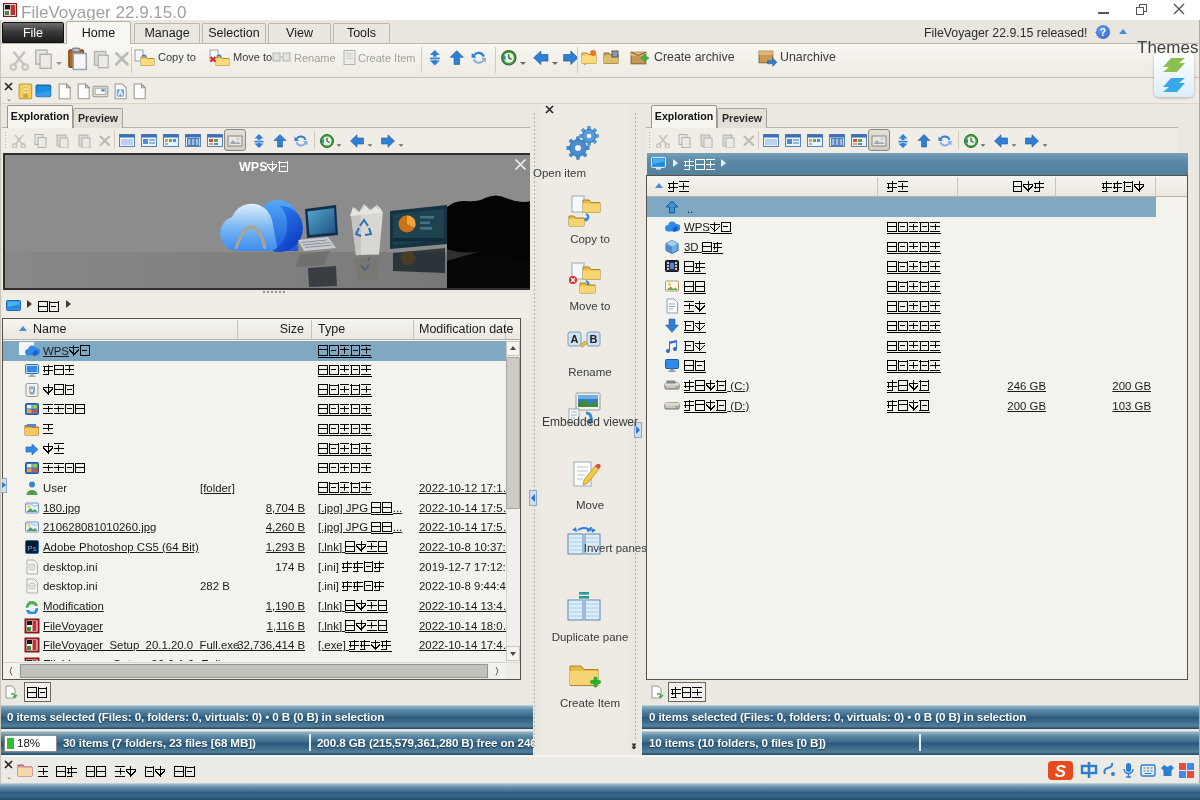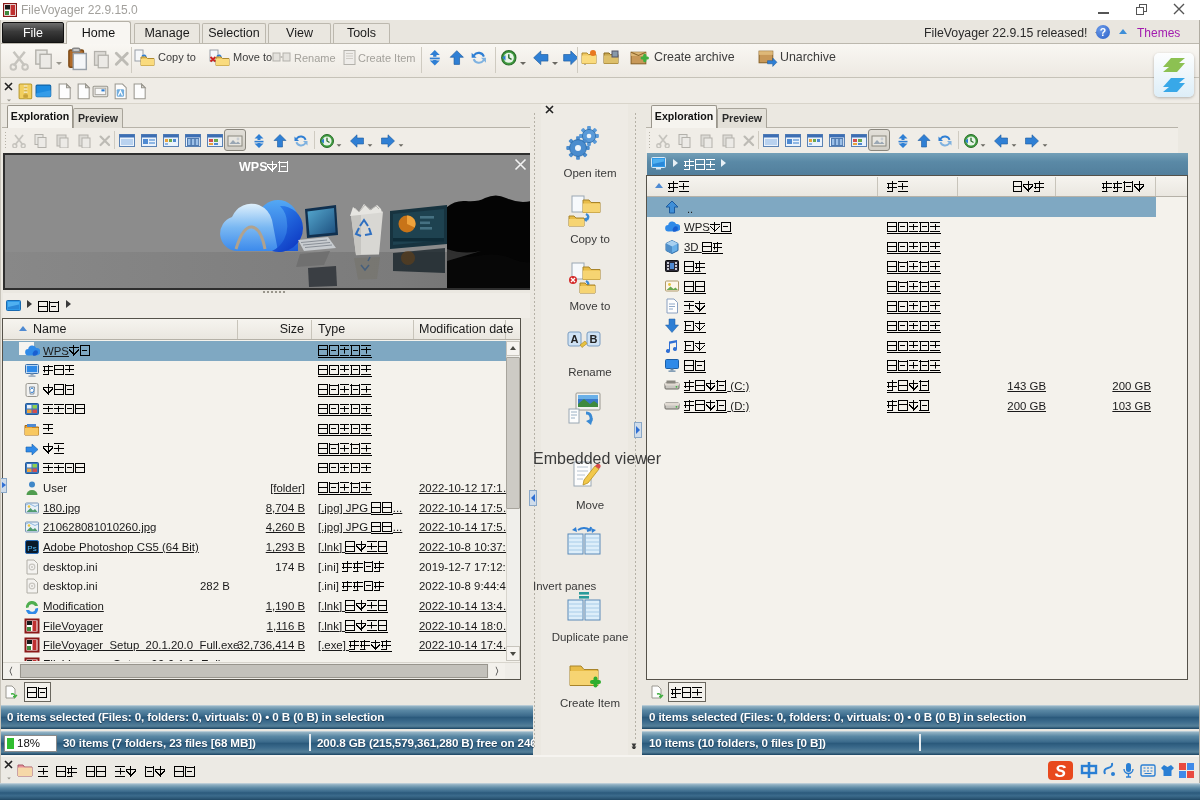--- a/index.html
+++ b/index.html
@@ -22,39 +22,39 @@
 .zt{z-index:12}
 </style></head>
 <body>
 <div class="abs " style="left:0;top:0;width:1200px;height:20px;background:#fff"></div>
 <svg class="abs " style="left:3px;top:3px" width="14" height="14" viewBox="0 0 14 14">
     <rect x="0.5" y="0.5" width="13" height="13" fill="#fff" stroke="#8a1818" stroke-width="1.4"></rect>
     <rect x="7.5" y="2" width="4.5" height="10" fill="#c03030"></rect>
     <rect x="2" y="2" width="5" height="4.5" fill="#1a1a1a"></rect>
     <rect x="2" y="8" width="4" height="4" fill="#3f8a3f"></rect>
   </svg>
-<div class="abs " style="left:21px;top:3px;font-size:12px;color:#a2a09c">FileVoyager 22.9.15.0</div>
+<div class="abs " style="left:21px;top:3px;font-size:17px;color:#a2a09c">FileVoyager 22.9.15.0</div>
 <div class="abs " style="left:1098px;top:12px;width:11px;height:1.6px;background:#555"></div>
 <div class="abs " style="left:1139px;top:4px;width:8px;height:8px;border:1.2px solid #555;background:#fff"></div>
 <div class="abs " style="left:1136px;top:7px;width:8px;height:8px;border:1.2px solid #555;background:#fff"></div>
 <svg class="abs " style="left:1173px;top:3px" width="12" height="12" viewBox="0 0 12 12">
     <path d="M1 1 L11 11 M11 1 L1 11" stroke="#555" stroke-width="1.4"></path>
   </svg>
 <div class="abs " style="left:0;top:20px;width:1200px;height:23px;background:#e9e6df"></div>
 <div class="abs " style="left:2px;top:22px;width:62px;height:21px;background:linear-gradient(180deg,#6e6e6e,#3a3a3a 45%,#1e1e1e);border:1px solid #111;border-radius:2px 2px 0 0;color:#fff;text-align:center;line-height:20px;font-size:12.5px">File</div>
 <div class="abs " style="left:134px;top:23px;width:66px;height:20px;border:1px solid #bcb8ae;border-bottom:none;border-radius:2px 2px 0 0;background:#eae7e0;text-align:center;line-height:19px;font-size:12.5px;color:#1a1a1a">Manage</div>
 <div class="abs " style="left:202px;top:23px;width:64px;height:20px;border:1px solid #bcb8ae;border-bottom:none;border-radius:2px 2px 0 0;background:#eae7e0;text-align:center;line-height:19px;font-size:12.5px;color:#1a1a1a">Selection</div>
 <div class="abs " style="left:268px;top:23px;width:63px;height:20px;border:1px solid #bcb8ae;border-bottom:none;border-radius:2px 2px 0 0;background:#eae7e0;text-align:center;line-height:19px;font-size:12.5px;color:#1a1a1a">View</div>
 <div class="abs " style="left:333px;top:23px;width:57px;height:20px;border:1px solid #bcb8ae;border-bottom:none;border-radius:2px 2px 0 0;background:#eae7e0;text-align:center;line-height:19px;font-size:12.5px;color:#1a1a1a">Tools</div>
 <div class="abs " style="left:0;top:43px;width:1200px;height:35px;background:linear-gradient(180deg,#f9f7f3,#ede9e2);border-bottom:1px solid #c6c2b8;border-top:1px solid #bcb8ae"></div>
 <div class="abs " style="left:66px;top:21px;width:65px;height:23px;background:#f8f6f2;border:1px solid #b5b1a7;border-bottom:none;border-radius:2.5px 2.5px 0 0;text-align:center;line-height:22px;font-size:12.5px;color:#111">Home</div>
 <div class="abs " style="left:924px;top:26px;font-size:12.3px;color:#2a2a2a">FileVoyager 22.9.15 released! <span class="caret" style="margin-left:4px"></span></div>
 <div class="abs " style="left:1096px;top:25px;width:14px;height:14px;border-radius:50%;background:radial-gradient(circle at 35% 30%,#6a9ae8,#2a5fc8);color:#fff;font-size:10.5px;font-weight:bold;text-align:center;line-height:14px">?</div>
 <div class="abs " style="left:1119px;top:29px;width:0;height:0;border-left:4.5px solid transparent;border-right:4.5px solid transparent;border-bottom:5px solid #3f8fd8"></div>
-<div class="abs " style="left:1137px;top:26px;font-size:12px;color:#a21caf">Themes</div>
+<div class="abs " style="left:1137px;top:38px;font-size:17px;color:#404040">Themes</div>
 <svg class="abs " style="left:8px;top:49px" width="22" height="22" viewBox="0 0 22 22">
     <g transform="scale(1.4)">
       <path d="M4 2 L12 12 M12 2 L4 12" stroke="#c6c4be" stroke-width="1.8"></path>
       <circle cx="3.8" cy="12.8" r="2" fill="none" stroke="#c6c4be" stroke-width="1.4"></circle>
       <circle cx="12.2" cy="12.8" r="2" fill="none" stroke="#c6c4be" stroke-width="1.4"></circle>
     </g>
   </svg>
 <svg class="abs " style="left:33px;top:48px" width="22" height="22" viewBox="0 0 22 22">
     <g transform="scale(1.4)">
       <rect x="2" y="1.5" width="8" height="10" fill="#e8e7e3" stroke="#b3b1ab"></rect>
@@ -591,21 +591,21 @@
     <rect x="8.5" y="8.5" width="4.5" height="3.5" fill="#d24f4f"></rect>
   </svg>
 <div class="abs " style="left:43px;top:462.4px;white-space:nowrap;max-width:205px;overflow:hidden;font-size:11.4px"><i class="k k3"></i><i class="k k3"></i><i class="k k4"></i><i class="k k1"></i></div>
 <div class="abs " style="left:318px;top:462.4px;white-space:nowrap;font-size:11.4px"><i class="k k1"></i><i class="k k4"></i><i class="k k3"></i><i class="k k4"></i><i class="k k3"></i></div>
 <div class="abs " style="left:3px;top:478.54999999999995px;width:503px;height:19.65px;"></div>
 <svg class="abs " style="left:24px;top:480.04999999999995px" width="16" height="16" viewBox="0 0 16 16">
     <circle cx="8" cy="4.5" r="3" fill="#3f87c8"></circle>
     <path d="M2.5 15 a5.5 5 0 0 1 11 0 Z" fill="#4f9c4f"></path>
   </svg>
 <div class="abs " style="left:43px;top:482.04999999999995px;white-space:nowrap;max-width:205px;overflow:hidden;font-size:11.4px"><span style="">User</span></div>
-<div class="abs " style="left:200px;top:482.04999999999995px;width:105px;text-align:right;font-size:11.4px"><span style="text-decoration:underline">[folder]</span></div>
+<div class="abs " style="left:200px;top:482.04999999999995px;width:105px;text-align:left;font-size:11.4px"><span style="text-decoration:underline">[folder]</span></div>
 <div class="abs " style="left:318px;top:482.04999999999995px;white-space:nowrap;font-size:11.4px"><span class="uu"><i class="k k1"></i></span><span class="uu"><i class="k k4"></i></span><span class="uu"><i class="k k3"></i></span><span class="uu"><i class="k k4"></i></span><span class="uu"><i class="k k3"></i></span></div>
 <div class="abs " style="left:419px;top:482.04999999999995px;white-space:nowrap;max-width:87px;overflow:hidden;font-size:11.4px"><span style="text-decoration:underline">2022-10-12 17:1…</span></div>
 <div class="abs " style="left:3px;top:498.2px;width:503px;height:19.65px;"></div>
 <svg class="abs " style="left:24px;top:499.7px" width="16" height="16" viewBox="0 0 16 16">
     <rect x="1.5" y="3" width="13" height="10" rx="1" fill="#e8f0f8" stroke="#7a98b8"></rect>
     <circle cx="5" cy="6.5" r="1.3" fill="#e8c23d"></circle>
     <path d="M2.5 12 L6.5 8 L9 10.5 L11 9 L13.5 12 Z" fill="#4f9c6f"></path>
     <path d="M2 5 q3 -3 6 0 q3 3 6 0" stroke="#8fb8e0" fill="none"></path>
   </svg>
 <div class="abs " style="left:43px;top:501.7px;white-space:nowrap;max-width:205px;overflow:hidden;font-size:11.4px"><span style="text-decoration:underline">180.jpg</span></div>
@@ -728,21 +728,21 @@
     <rect x="17.0" y="27.0" width="3.8" height="3.8" rx="0.8" transform="rotate(45 18.9 28.9)" fill="#4a8cce"></rect>
     <rect x="10.1" y="29.9" width="3.8" height="3.8" rx="0.8" transform="rotate(90 12.0 31.8)" fill="#4a8cce"></rect>
     <rect x="3.2" y="27.0" width="3.8" height="3.8" rx="0.8" transform="rotate(135 5.1 28.9)" fill="#4a8cce"></rect>
     <rect x="0.3" y="20.1" width="3.8" height="3.8" rx="0.8" transform="rotate(180 2.2 22.0)" fill="#4a8cce"></rect>
     <rect x="3.2" y="13.2" width="3.8" height="3.8" rx="0.8" transform="rotate(225 5.1 15.1)" fill="#4a8cce"></rect>
     <rect x="10.1" y="10.3" width="3.8" height="3.8" rx="0.8" transform="rotate(270 12.0 12.2)" fill="#4a8cce"></rect>
     <rect x="17.0" y="13.2" width="3.8" height="3.8" rx="0.8" transform="rotate(315 18.9 15.1)" fill="#4a8cce"></rect>
     <circle cx="12" cy="22" r="8.4" fill="#4a8cce" stroke="#2a6aa8" stroke-width="0.8"></circle>
     <circle cx="12" cy="22" r="3.0" fill="#eef4fa"></circle>
   </svg>
-<div class="abs " style="left:533px;top:167.0px;width:114px;text-align:center;font-size:11.5px;color:#3a3a3a;white-space:nowrap;z-index:6"><span>Open item</span></div>
+<div class="abs " style="left:533px;top:167.0px;width:114px;text-align:left;font-size:11.5px;color:#3a3a3a;white-space:nowrap;z-index:6"><span>Open item</span></div>
 <svg class="abs " style="left:566px;top:192.3px" width="36" height="36" viewBox="0 0 36 36">
     <rect x="6" y="4" width="12" height="16" fill="#f6f9fc" stroke="#9aa8b4"></rect>
     <path d="M17 8 h6 l2 2.5 h9 v10 h-17 Z" fill="#e8bc48" stroke="#a8842a"></path>
     <path d="M17 11.5 h17 v9 h-17 Z" fill="#f6d472"></path>
     <path d="M20 22 q4 2 1 6" stroke="#3a8ad4" stroke-width="2.4" fill="none"></path>
     <path d="M22 25 l-1.5 5 l-4 -3 Z" fill="#3a8ad4"></path>
     <path d="M3 24 h5 l2 2 h8 v8 h-15 Z" fill="#e8bc48" stroke="#a8842a"></path>
     <path d="M3 27 h15 v7 h-15 Z" fill="#f6d472"></path>
   </svg>
 <div class="abs " style="left:533px;top:233.3px;width:114px;text-align:center;font-size:11.5px;color:#3a3a3a;white-space:nowrap;z-index:6"><span>Copy to</span></div>
@@ -769,37 +769,37 @@
 <svg class="abs " style="left:566px;top:391.2px" width="36" height="36" viewBox="0 0 36 36">
     <rect x="10" y="2" width="24" height="17" rx="1" fill="#f2f2f0" stroke="#9a9890"></rect>
     <rect x="12" y="4" width="20" height="12" fill="#3a78c8"></rect>
     <path d="M12 13 l6 -5 l6 5 l4 -3 l4 3 v3 h-20 Z" fill="#3f8a3f"></path>
     <rect x="12" y="4" width="20" height="4" fill="#6ab0e8"></rect>
     <rect x="3" y="18" width="10" height="14" fill="#fdfdfd" stroke="#9aa8b4"></rect>
     <path d="M5 21 h6 M5 24 h6 M5 27 h4" stroke="#9ab0c4"></path>
     <path d="M20 22 q6 0 5 8" stroke="#3a8ad4" stroke-width="3" fill="none"></path>
     <path d="M27 27 l-2 7 l-5 -4 Z" fill="#3a8ad4"></path>
   </svg>
-<div class="abs " style="left:533px;top:450px;width:114px;text-align:left;font-size:16px;color:#3a3a3a;white-space:nowrap;z-index:6"><span>Embedded viewer</span></div>
+<div class="abs " style="left:533px;top:415px;width:114px;text-align:center;font-size:12px;color:#3a3a3a;white-space:nowrap;z-index:6"><span>Embedded viewer</span></div>
 <svg class="abs " style="left:566px;top:457.5px" width="36" height="36" viewBox="0 0 36 36">
     <rect x="8" y="4" width="17" height="24" fill="#fdfdfd" stroke="#9aa8b4"></rect>
     <path d="M11 9 h11 M11 13 h11 M11 17 h8 M11 21 h6" stroke="#b8c4d0"></path>
     <path d="M18 22 L29 8 L33 11 L22 25 l-5 2 Z" fill="#f2c84a" stroke="#b89020" stroke-width="0.8"></path>
     <path d="M29 8 L33 11 L34.5 9 a2.5 2.5 0 0 0 -3.5 -3 Z" fill="#d84a4a"></path>
   </svg>
 <div class="abs " style="left:533px;top:498.5px;width:114px;text-align:center;font-size:11.5px;color:#3a3a3a;white-space:nowrap;z-index:6"><span>Move</span></div>
 <svg class="abs " style="left:566px;top:523.8px" width="36" height="36" viewBox="0 0 36 36">
     <rect x="2" y="10" width="15" height="20" fill="#ddeefa" stroke="#5a8ab8"></rect>
     <rect x="19" y="10" width="15" height="20" fill="#ddeefa" stroke="#5a8ab8"></rect>
     <path d="M3 14 h13 M3 18 h13 M3 22 h13 M3 26 h13 M20 14 h13 M20 18 h13 M20 22 h13 M20 26 h13" stroke="#a8cce8" stroke-width="1"></path>
     <path d="M12 6 q6 -4 12 0 l1 -3 M24 6 l-3 1" stroke="#2f7fd4" stroke-width="2" fill="none"></path>
     <path d="M10 3 l-4 3 l5 2 Z" fill="#2f7fd4"></path>
     <path d="M26 9 l4 -3 l-5 -2 Z" fill="#2f7fd4"></path>
   </svg>
-<div class="abs " style="left:533px;top:580px;width:114px;text-align:left;font-size:11.5px;color:#3a3a3a;white-space:nowrap;z-index:6"><span>Invert panes</span></div>
+<div class="abs " style="left:533px;top:542px;width:114px;text-align:right;font-size:11.5px;color:#3a3a3a;white-space:nowrap;z-index:6"><span>Invert panes</span></div>
 <svg class="abs " style="left:566px;top:590.0999999999999px" width="36" height="36" viewBox="0 0 36 36">
     <rect x="2" y="10" width="15" height="20" fill="#ddeefa" stroke="#5a8ab8"></rect>
     <rect x="19" y="10" width="15" height="20" fill="#ddeefa" stroke="#5a8ab8"></rect>
     <path d="M3 14 h13 M3 18 h13 M3 22 h13 M3 26 h13 M20 14 h13 M20 18 h13 M20 22 h13 M20 26 h13" stroke="#a8cce8" stroke-width="1"></path>
     <rect x="13" y="2" width="10" height="2.6" fill="#2a9a9a"></rect>
     <rect x="13" y="6" width="10" height="2.6" fill="#2a9a9a"></rect>
   </svg>
 <div class="abs " style="left:533px;top:631.0999999999999px;width:114px;text-align:center;font-size:11.5px;color:#3a3a3a;white-space:nowrap;z-index:6"><span>Duplicate pane</span></div>
 <svg class="abs " style="left:566px;top:656.4px" width="36" height="36" viewBox="0 0 36 36">
     <path d="M4 10 h11 l3 3.5 h14 v16 h-28 Z" fill="#e8bc48" stroke="#a8842a"></path>
@@ -913,21 +913,21 @@
 <div class="abs " style="left:887px;top:359.9px;white-space:nowrap;font-size:11.4px"><span class="uu"><i class="k k1"></i></span><span class="uu"><i class="k k4"></i></span><span class="uu"><i class="k k3"></i></span><span class="uu"><i class="k k4"></i></span><span class="uu"><i class="k k3"></i></span></div>
 <div class="abs " style="left:647px;top:375.20000000000005px;width:509px;height:19.8px;"></div>
 <svg class="abs " style="left:664px;top:377.20000000000005px" width="16" height="16" viewBox="0 0 16 16">
     <rect x="1" y="6" width="14" height="6" rx="1" fill="#c8c6c0" stroke="#6a6862"></rect>
     <rect x="1" y="6" width="14" height="2.5" fill="#e0dad2"></rect>
     <circle cx="12.5" cy="9.8" r="0.9" fill="#3fae3f"></circle>
     <rect x="2.5" y="3.5" width="9" height="3" fill="#8a8880"></rect>
   </svg>
 <div class="abs " style="left:684px;top:379.70000000000005px;white-space:nowrap;font-size:11.4px"><span class="uu"><i class="k k5"></i></span><span class="uu"><i class="k k1"></i></span><span class="uu"><i class="k k2"></i></span><span class="uu"><i class="k k4"></i></span><span style="text-decoration:underline"> (C:)</span></div>
 <div class="abs " style="left:887px;top:379.70000000000005px;white-space:nowrap;font-size:11.4px"><span class="uu"><i class="k k5"></i></span><span class="uu"><i class="k k1"></i></span><span class="uu"><i class="k k2"></i></span><span class="uu"><i class="k k4"></i></span></div>
-<div class="abs " style="left:960px;top:379.70000000000005px;width:86px;text-align:right;font-size:11.4px"><span style="text-decoration:underline">143 GB</span></div>
+<div class="abs " style="left:960px;top:379.70000000000005px;width:86px;text-align:right;font-size:11.4px"><span style="text-decoration:underline">246 GB</span></div>
 <div class="abs " style="left:1060px;top:379.70000000000005px;width:91px;text-align:right;font-size:11.4px"><span style="text-decoration:underline">200 GB</span></div>
 <div class="abs " style="left:647px;top:395.0px;width:509px;height:19.8px;"></div>
 <svg class="abs " style="left:664px;top:397.0px" width="16" height="16" viewBox="0 0 16 16">
     <rect x="1" y="6" width="14" height="6" rx="1" fill="#c8c6c0" stroke="#6a6862"></rect>
     <rect x="1" y="6" width="14" height="2.5" fill="#e0dad2"></rect>
     <circle cx="12.5" cy="9.8" r="0.9" fill="#3fae3f"></circle>
   </svg>
 <div class="abs " style="left:684px;top:399.5px;white-space:nowrap;font-size:11.4px"><span class="uu"><i class="k k5"></i></span><span class="uu"><i class="k k1"></i></span><span class="uu"><i class="k k2"></i></span><span class="uu"><i class="k k4"></i></span><span style="text-decoration:underline"> (D:)</span></div>
 <div class="abs " style="left:887px;top:399.5px;white-space:nowrap;font-size:11.4px"><span class="uu"><i class="k k5"></i></span><span class="uu"><i class="k k1"></i></span><span class="uu"><i class="k k2"></i></span><span class="uu"><i class="k k4"></i></span></div>
 <div class="abs " style="left:960px;top:399.5px;width:86px;text-align:right;font-size:11.4px"><span style="text-decoration:underline">200 GB</span></div>

